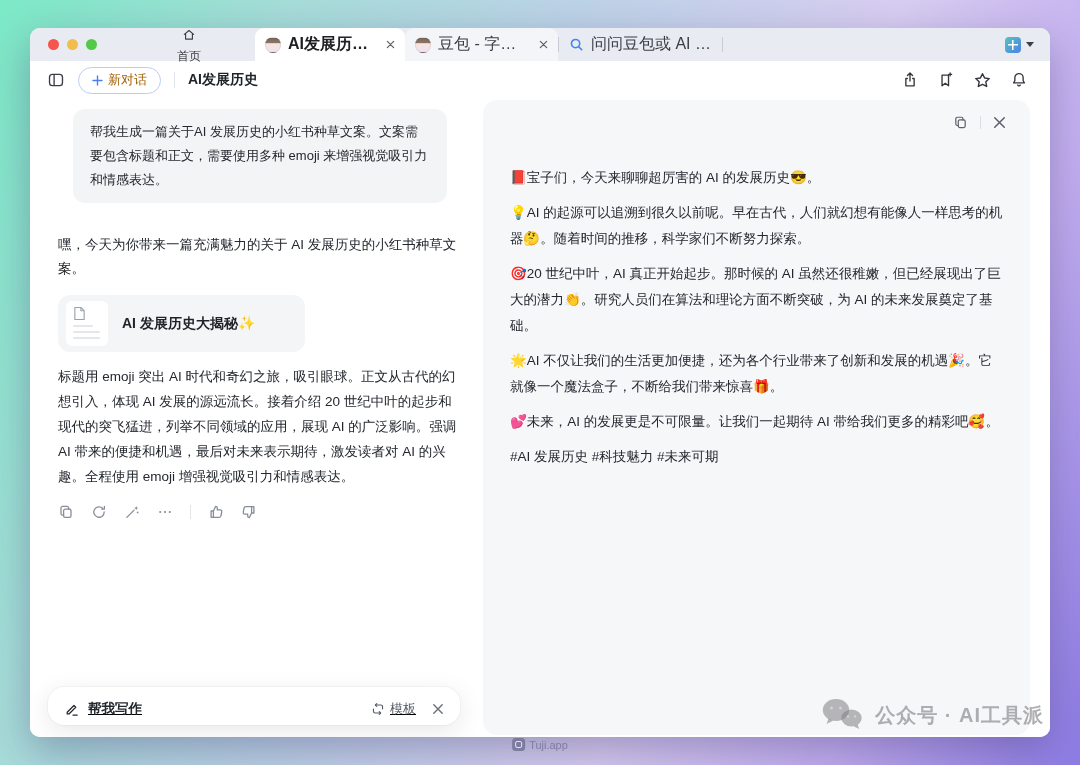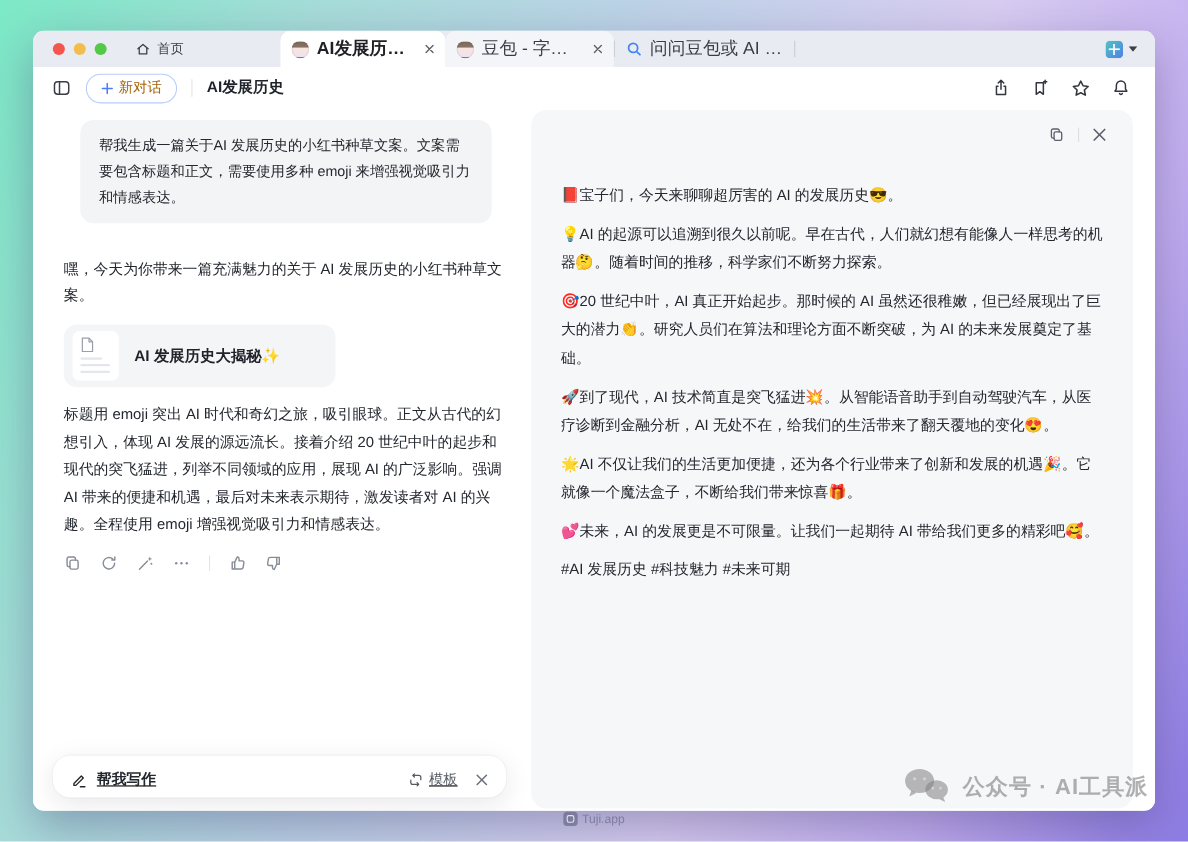--- a/index.html
+++ b/index.html
@@ -13,21 +13,21 @@
   svg { display:block; }
 
   
   .window{position:absolute;left:30px;top:28px;width:1020px;height:709px;border-radius:10px;overflow:hidden;background:#fff;box-shadow:0 14px 42px rgba(40,30,90,.32);}
 
   
   .tabbar{height:33px;background:#e9ebf2;display:flex;align-items:stretch;}
   .lights{display:flex;align-items:center;gap:8px;padding:0 12px 0 18px;}
   .light{width:11px;height:11px;border-radius:50%;}
   .light.red{background:#f4554d;} .light.yellow{background:#f3bd4e;} .light.green{background:#53c94a;}
-  .home-tab{display:flex;align-items:center;gap:6px;padding-left:10px;margin-left:4px;width:142px;color:#3c4043;font-size:12px;}
+  .home-tab{display:flex;align-items:center;gap:6px;padding-left:10px;margin-left:4px;width:142px;color:#3c4043;font-size:12px;flex-direction:column;}
   .tab{display:flex;align-items:center;gap:7px;font-size:16px;color:#3a3d45;padding:0 10px;width:150px;position:relative;}
   .tab .tab-label{flex:1;white-space:nowrap;overflow:hidden;text-overflow:ellipsis;}
   .tab.active{background:#fff;border-radius:9px 9px 0 0;font-weight:700;color:#202124;}
   .tab.second{background:#f3f5f9;border-radius:9px 9px 0 0;width:153px;}
   .tab.search-tab{width:163px;}
   .tab-avatar{width:16px;height:16px;border-radius:50%;flex:0 0 16px;border:1px solid rgba(0,0,0,.07);background:linear-gradient(180deg,#7a665c 0%,#8a7466 36%,#f7e4de 40%,#efe3f0 100%);}
   .tab-close{color:#5f6368;flex:0 0 auto;}
   .tab-div{width:1px;height:15px;background:#c9ccd4;align-self:center;}
   .ext-area{margin-left:auto;display:flex;align-items:center;gap:5px;padding-right:16px;}
   .ext-icon{width:16px;height:16px;border-radius:4px;background-image:linear-gradient(#fff,#fff),linear-gradient(#fff,#fff),linear-gradient(135deg,#52c5c0,#4f7fe8);background-size:10px 1.5px,1.5px 10px,100% 100%;background-position:center,center,0 0;background-repeat:no-repeat;}
@@ -297,21 +297,20 @@
         <span class="action-btn">
           <svg class="icon-x" width="13" height="13" viewBox="0 0 12 12">
               <path d="M1.6 1.6l8.8 8.8M10.4 1.6l-8.8 8.8"></path>
             </svg>
         </span>
       </div>
       <div class="panel-body">
         <p>📕宝子们，今天来聊聊超厉害的 AI 的发展历史😎。</p>
         <p>💡AI 的起源可以追溯到很久以前呢。早在古代，人们就幻想有能像人一样思考的机器🤔。随着时间的推移，科学家们不断努力探索。</p>
         <p>🎯20 世纪中叶，AI 真正开始起步。那时候的 AI 虽然还很稚嫩，但已经展现出了巨大的潜力👏。研究人员们在算法和理论方面不断突破，为 AI 的未来发展奠定了基础。</p>
-        <p>🚀到了现代，AI 技术简直是突飞猛进💥。从智能语音助手到自动驾驶汽车，从医疗诊断到金融分析，AI 无处不在，给我们的生活带来了翻天覆地的变化😍。</p>
         <p>🌟AI 不仅让我们的生活更加便捷，还为各个行业带来了创新和发展的机遇🎉。它就像一个魔法盒子，不断给我们带来惊喜🎁。</p>
         <p>💕未来，AI 的发展更是不可限量。让我们一起期待 AI 带给我们更多的精彩吧🥰。</p>
         <p>#AI 发展历史 #科技魅力 #未来可期</p>
       </div>
     </div>
 
   </div>
 </div>
 
 <div class="watermark">

